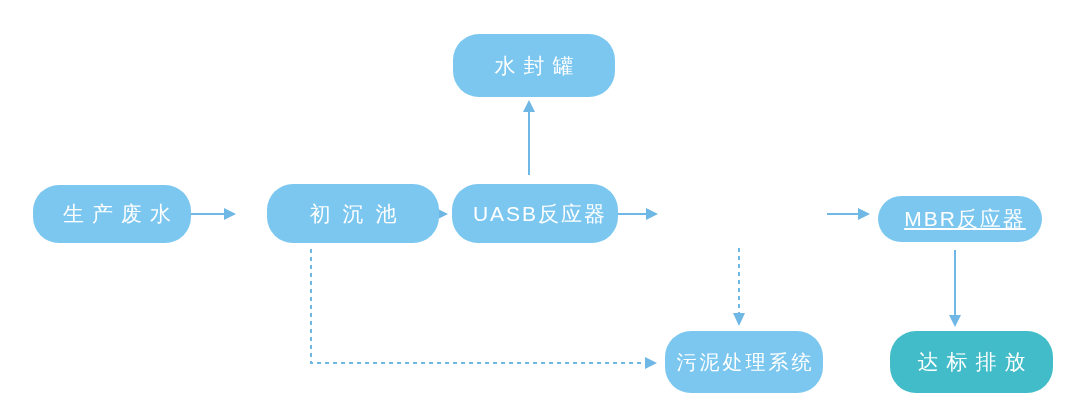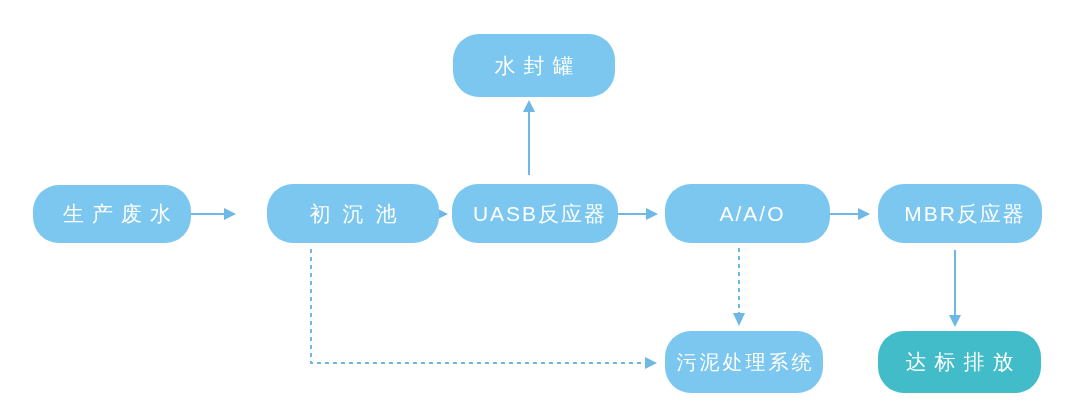--- a/index.html
+++ b/index.html
@@ -41,20 +41,21 @@
     justify-content: center;
     background: var(--node-fill, #7cc7ef);
     color: var(--node-text, #ffffff);
     border-radius: 26px;
     font-size: 21px;
     font-weight: 300;
     white-space: nowrap;
   }
   .node.final {
     background: var(--final-node-fill, #41bcc8);
+    margin-left: 12px;
   }
   .ls-12 { letter-spacing: 12px; padding-left: 12px; margin-left: 29px; }
   .ls-8  { letter-spacing: 8px;  padding-left: 8px;  }
   .ls-3  { letter-spacing: 3px;  padding-left: 3px; font-size: 20px; }
   .ls-2  { letter-spacing: 2px;  padding-left: 10px;  }
 </style>
 </head>
 <body>
 
 <div class="canvas">
@@ -103,21 +104,20 @@
   </svg>
 
   <div class="node ls-8" style="left:453px; top:34px;  width:154px; height:63px;">水封罐</div>
 
   <div class="node ls-8" style="left:33px;  top:185px; width:140px; height:58px;padding-left:18px;">生产废水</div>
 
   <div class="node ls-12" style="left:238px; top:184px; width:160px; height:59px;">初沉池</div>
 
   <div class="node ls-2" style="left:452px; top:184px; width:156px; height:59px;">UASB反应器</div>
 
-  <div class="node ls-2" style="left:665px; top:184px; width:155px; height:59px;">A/A/O</div>
 
-  <div class="node ls-2" style="left:878px; top:184px; width:154px; height:59px;">MBR反应器</div>
+  <div class="node ls-2" style="left:878px; top:196px; width:154px; height:46px;text-decoration:underline;">MBR反应器</div>
 
   <div class="node ls-3" style="left:665px; top:331px; width:155px; height:62px;">污泥处理系统</div>
 
   <div class="node final ls-8" style="left:878px; top:331px; width:155px; height:62px;">达标排放</div>
 
 </div>
 
 </body></html>

